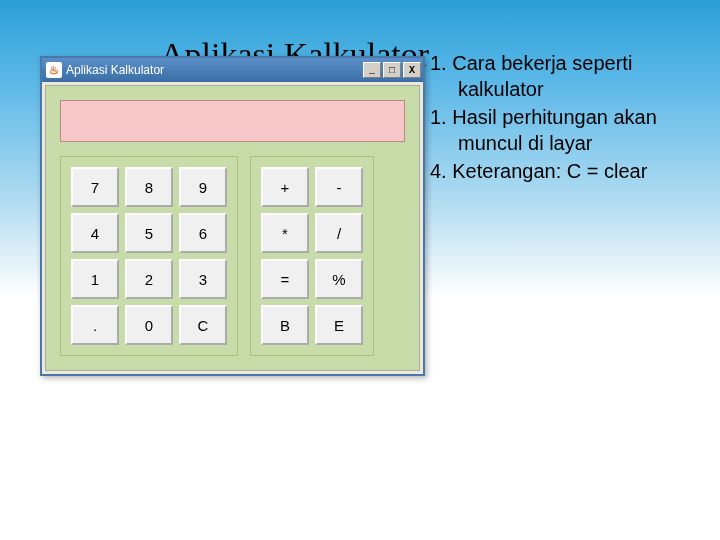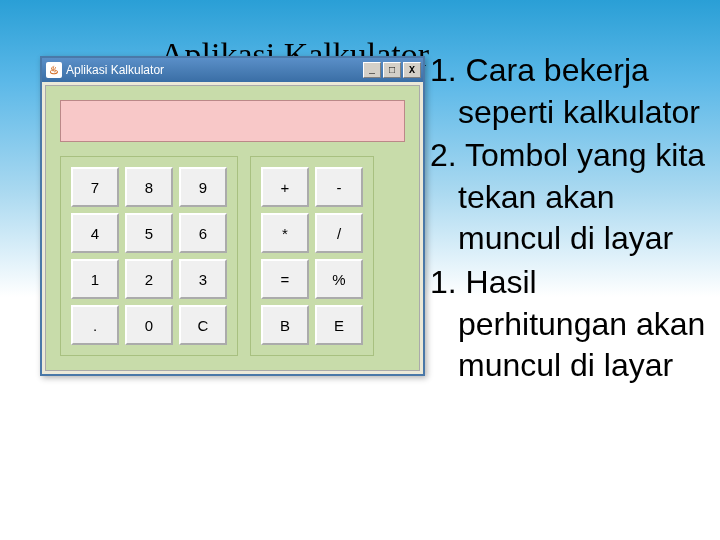--- a/index.html
+++ b/index.html
@@ -96,21 +96,21 @@
     display: flex;
     align-items: center;
     justify-content: center;
     cursor: pointer;
     color: #000;
   }
   .notes {
     position: absolute;
     top: 50px; left: 430px;
     width: 280px;
-    font-size: 32px;
+    font-size: 20px;
     line-height: 1.3;
     color: #000;
   }
   .notes ol { list-style: none; }
   .notes li { margin-bottom: 2px; padding-left: 28px; text-indent: -28px; }
 </style>
 </head>
 <body>
 
 <div class="slide-title">Aplikasi Kalkulator</div>
@@ -151,16 +151,16 @@
         <div class="key">B</div>
         <div class="key">E</div>
       </div>
     </div>
   </div>
 </div>
 
 <div class="notes">
   <ol>
     <li>1. Cara bekerja seperti kalkulator</li>
-    <li>2. Tombol yang kita tekan akan muncul di layar</li>
     <li>1. Hasil perhitungan akan muncul di layar</li>
+    <li>4. Keterangan: C  = clear</li>
   </ol>
 </div>
 
 </body></html>

